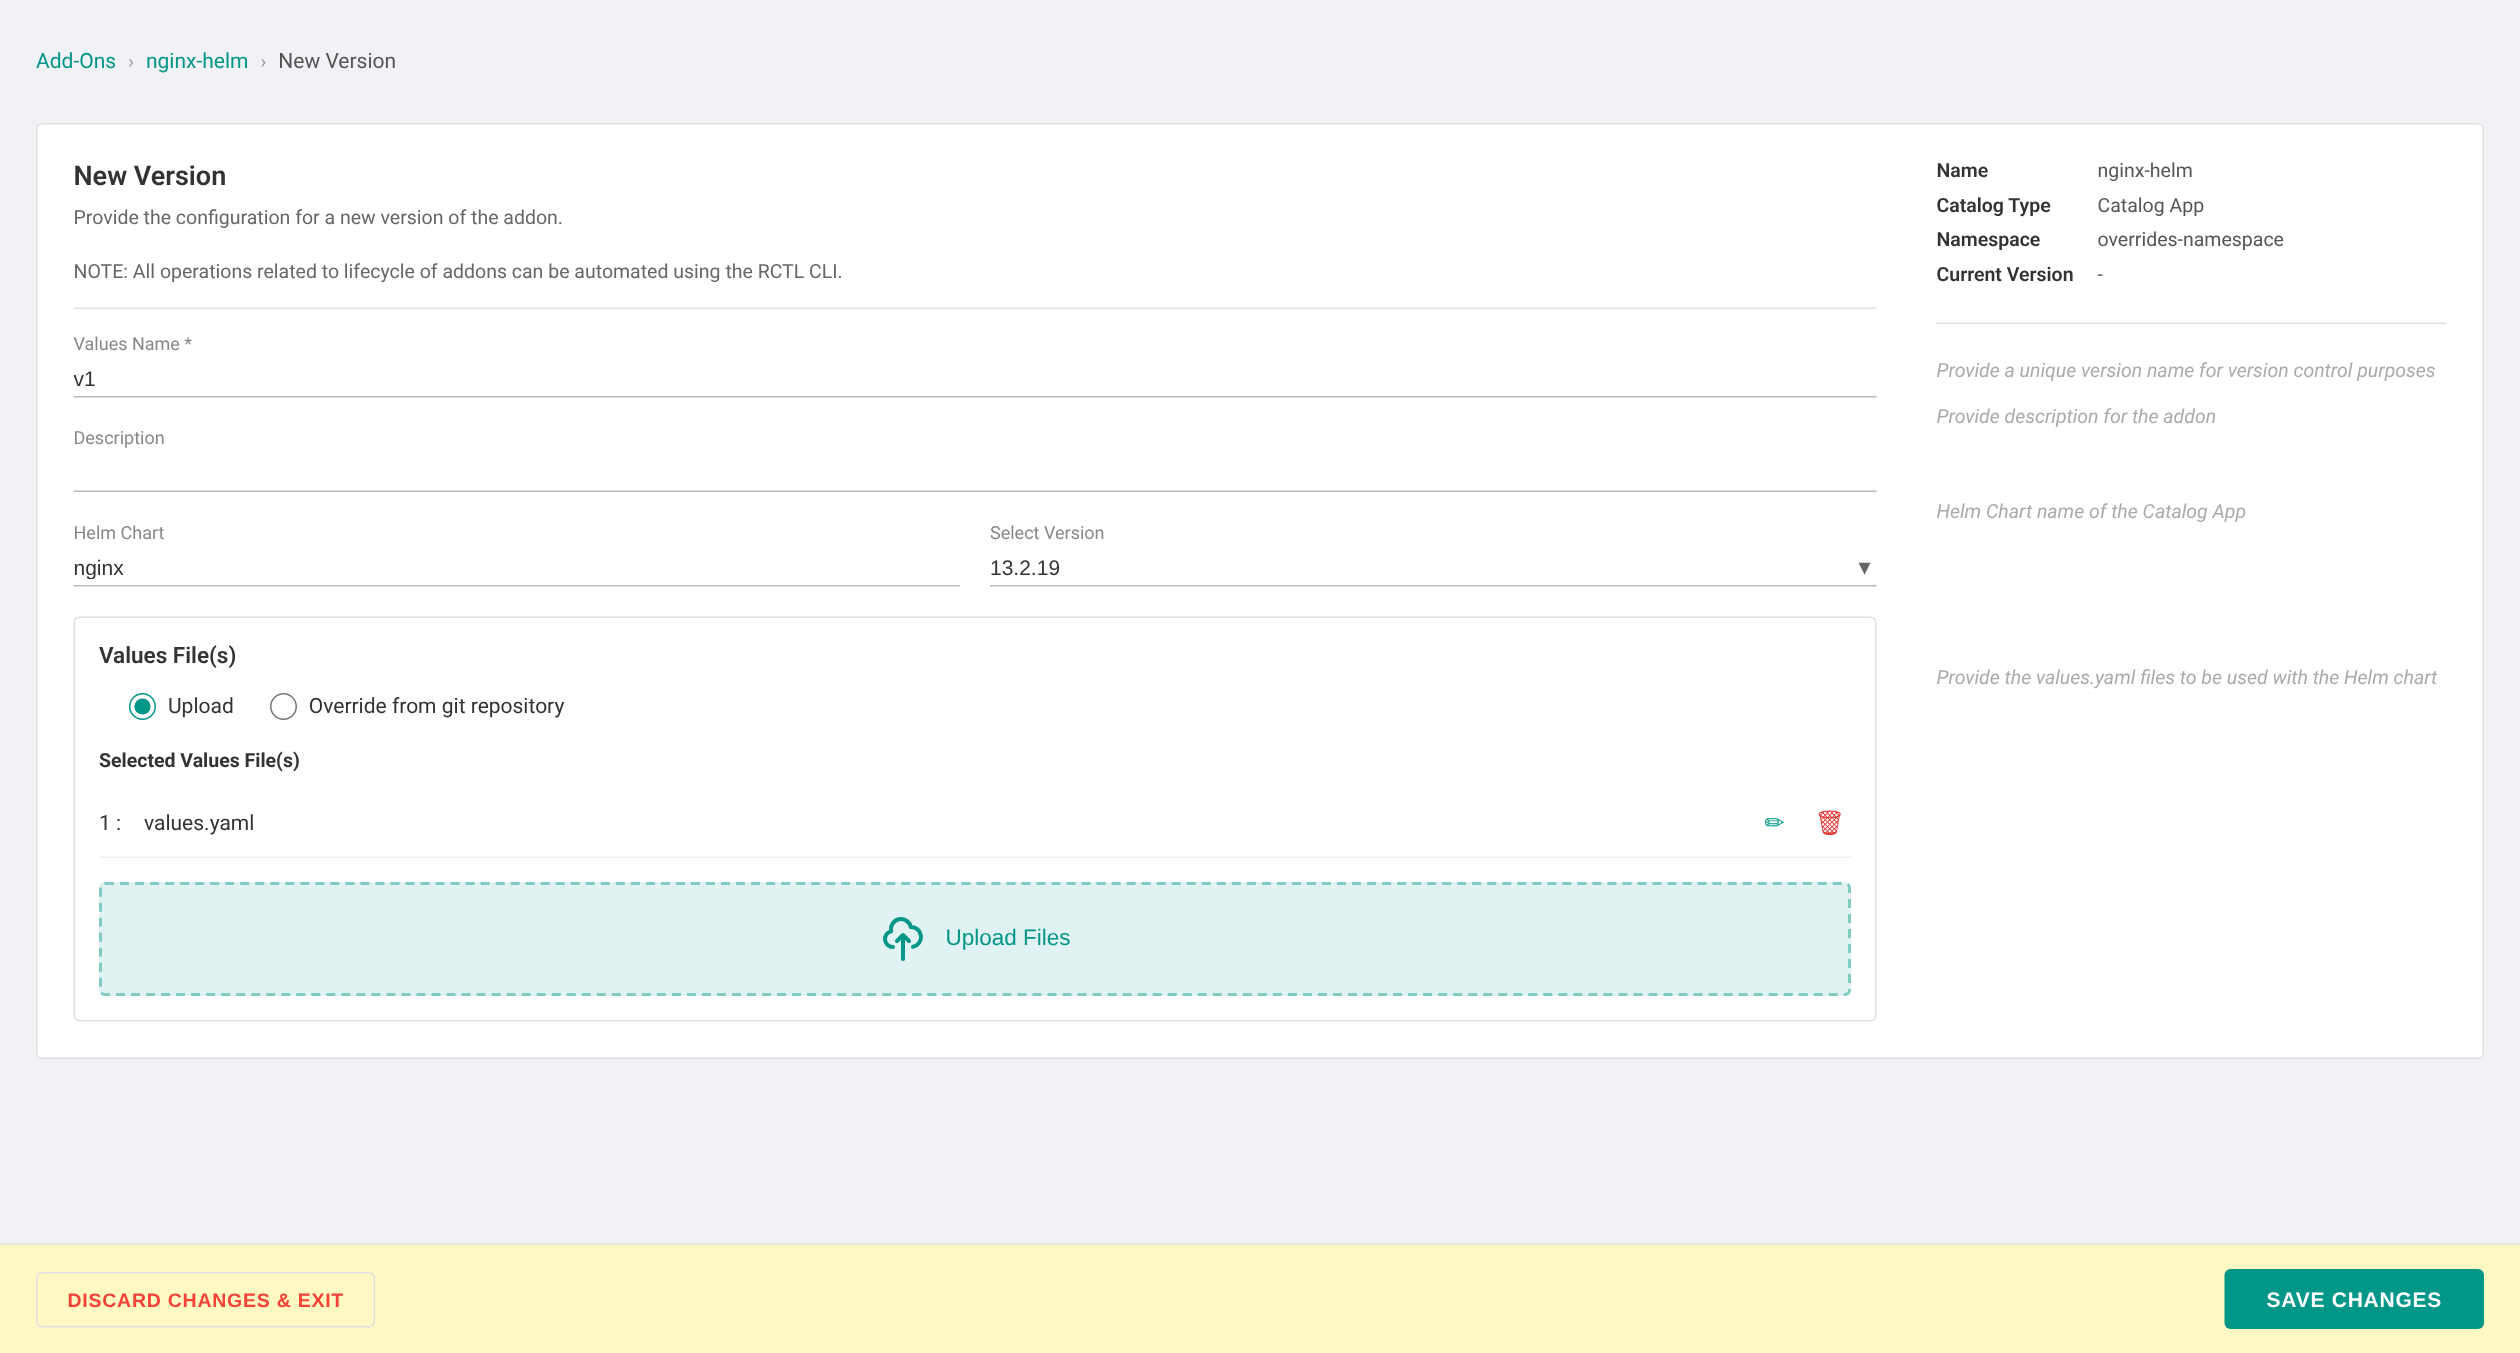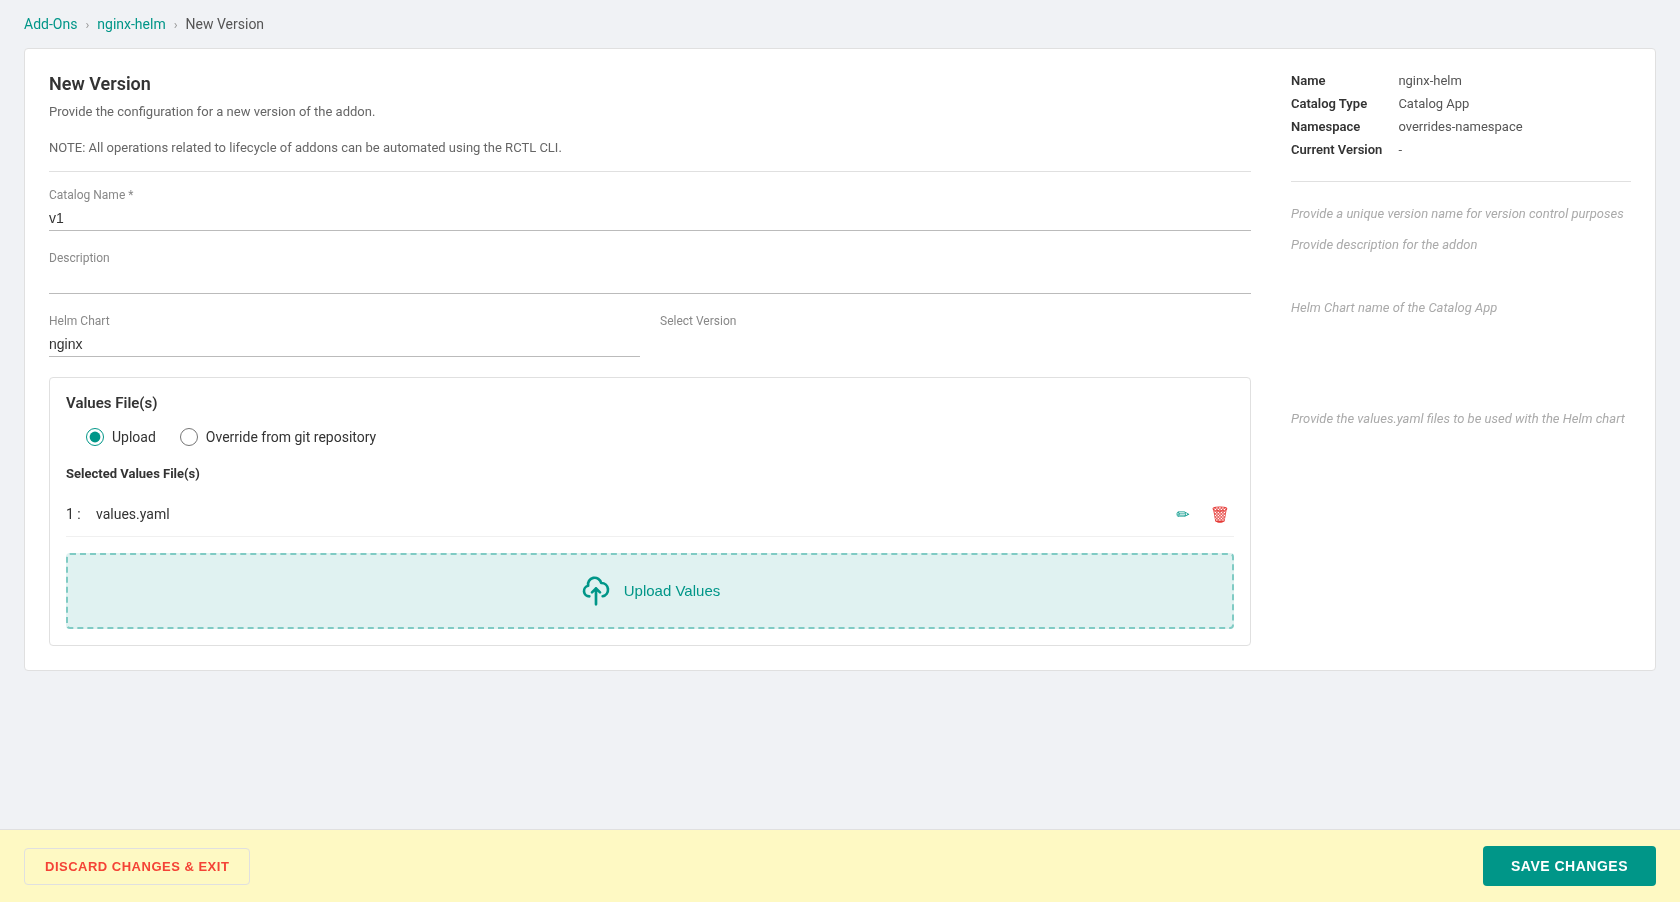--- a/index.html
+++ b/index.html
@@ -8,21 +8,21 @@
       background: #f0f2f5;
       color: #333;
       font-size: 14px;
       min-height: 902px;
       display: flex;
       flex-direction: column;
     }
 
     
     .breadcrumb {
-      padding: 16px 24px;
+      padding: 33px 24px;
       display: flex;
       align-items: center;
       gap: 8px;
       font-size: 14px;
     }
     .breadcrumb a {
       color: #009688;
       text-decoration: none;
       cursor: pointer;
     }
@@ -308,36 +308,44 @@
 
     <div class="left-panel">
 
       <h1 class="page-title">New Version</h1>
       <p class="page-subtitle">Provide the configuration for a new version of the addon.</p>
       <p class="page-note">NOTE: All operations related to lifecycle of addons can be automated using the RCTL CLI.</p>
 
       <hr class="divider-line">
 
       <div class="form-section">
-        <div class="field-label">Catalog Name *</div>
+        <div class="field-label">Values Name *</div>
         <input type="text" class="text-input" value="v1" style="">
       </div>
 
       <div class="form-section">
         <div class="field-label">Description</div>
         <input type="text" class="text-input" value="" style="">
       </div>
 
       <div class="two-col">
         <div class="col-half">
           <div class="field-label">Helm Chart</div>
           <input type="text" class="text-input" value="nginx" style="">
         </div>
         <div class="col-half">
           <div class="field-label">Select Version</div>
+          <div class="select-wrapper">
+            <select class="field-select">
+              <option value="13.2.19">13.2.19</option>
+              <option value="13.2.18">13.2.18</option>
+              <option value="13.2.17">13.2.17</option>
+            </select>
+            <span class="select-arrow">▾</span>
+          </div>
         </div>
       </div>
 
       <div class="values-box">
         <div class="values-title">Values File(s)</div>
 
         <div class="radio-group">
           <label class="radio-option">
             <input type="radio" class="radio-input" name="source" checked="" style="">
             <span class="radio-label">Upload</span>
@@ -360,21 +368,21 @@
             <button class="icon-btn">
               <span class="delete-icon">🗑</span>
             </button>
           </div>
         </div>
 
         <button class="upload-btn">
           <svg class="upload-cloud-icon" viewBox="0 0 24 24" fill="none" xmlns="http://www.w3.org/2000/svg">
             <path d="M7 16a4 4 0 01-.88-7.903A5 5 0 1115.9 6L16 6a5 5 0 011 9.9M15 13l-3-3m0 0l-3 3m3-3v12" stroke="#009688" stroke-width="2" stroke-linecap="round" stroke-linejoin="round"></path>
           </svg>
-          <span>Upload Values</span>
+          <span>Upload Files</span>
         </button>
       </div>
     </div>
 
     <div class="right-panel">
       <div class="info-grid">
         <span class="info-label">Name</span>
         <span class="info-value">nginx-helm</span>
 
         <span class="info-label">Catalog Type</span>

